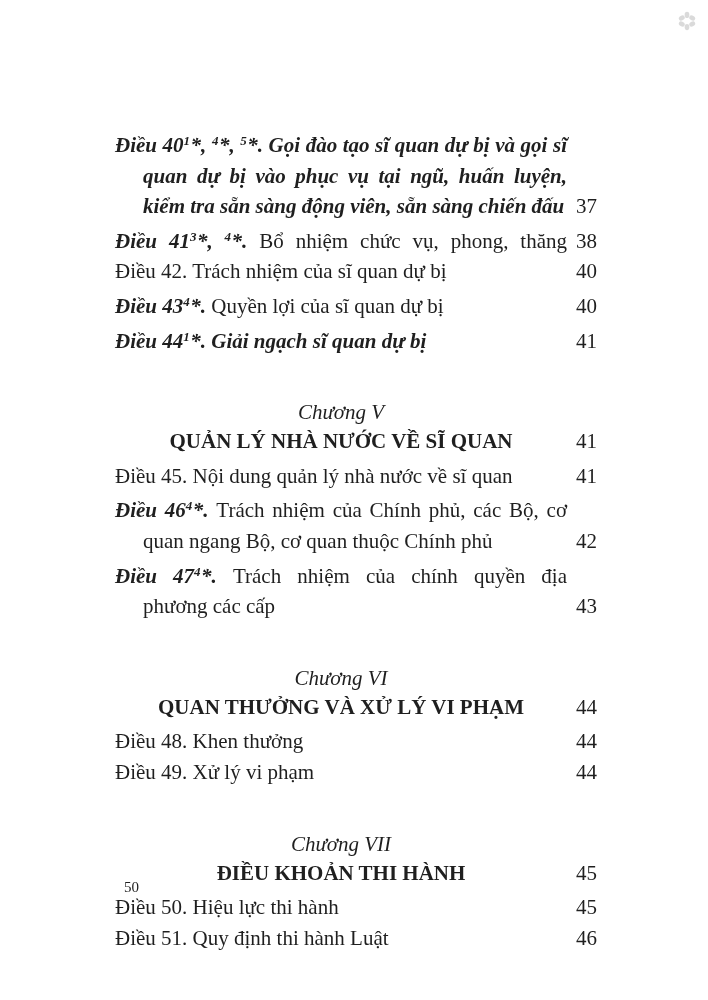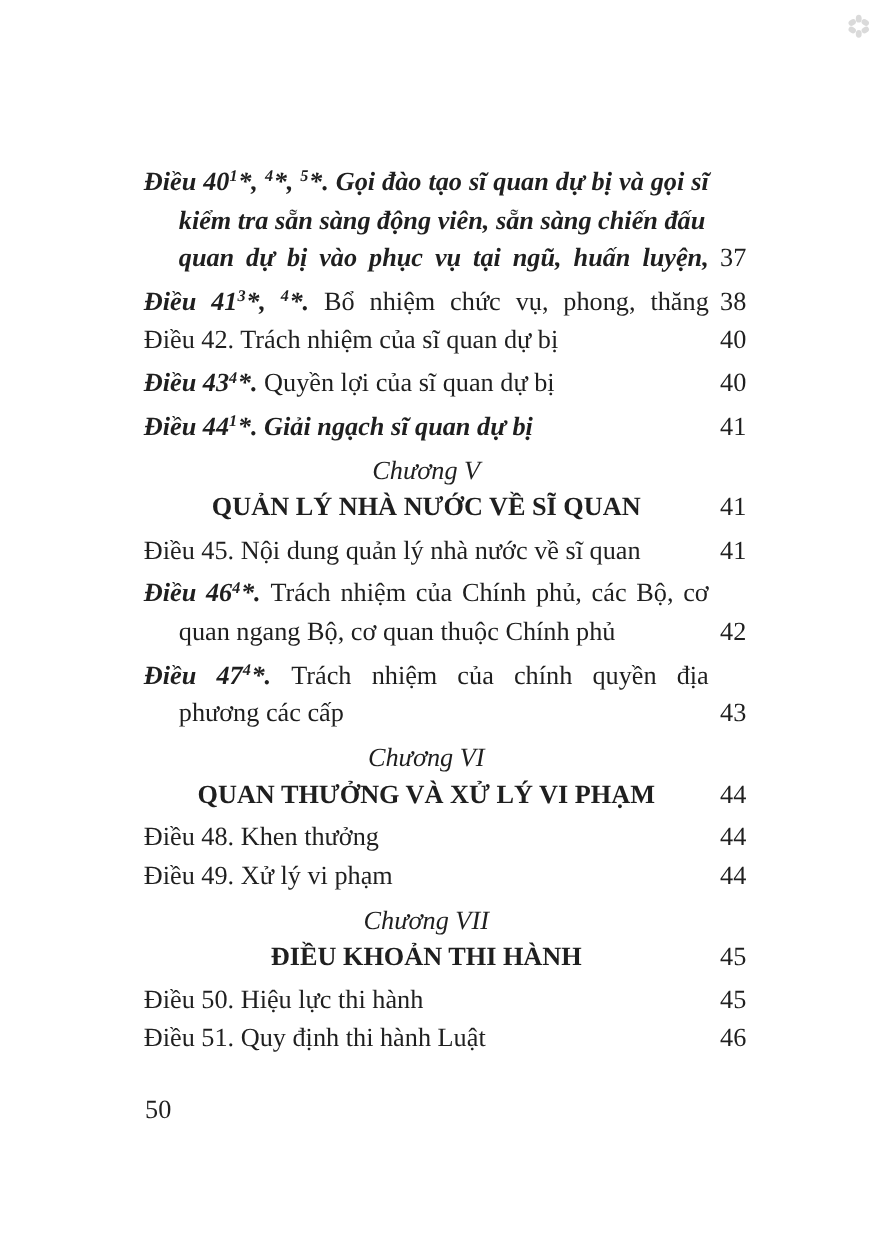--- a/index.html
+++ b/index.html
@@ -29,26 +29,26 @@
   .line.cont { padding-left: 28px; }
   .line.just { text-align: justify; text-align-last: justify; white-space: normal; }
   .pagecol {
     flex: 1; text-align: right; align-self: flex-end;
     min-width: 28px;
   }
   .it { font-style: italic; font-weight: bold; }
   .sup { font-size: 13px; vertical-align: 7px; letter-spacing: 0.5px; }
 
   .chapter { margin: 7px 0 4px; }
-  .ch-label { text-align: center; font-style: italic; line-height: 27px; }
+  .ch-label { text-align: center; font-style: italic; line-height: 27px; margin-top: 36px; }
   .ch-title { text-align: center; font-weight: bold; }
 
   .footer-folio {
-    position: absolute; left: 116px; top: 872px;
-    font-size: 21px; line-height: 30px;
+    position: absolute; left: 124px; top: 872px;
+    font-size: 15px; line-height: 30px;
   }
 </style>
 </head>
 <body>
 
 <div class="page">
 
   <svg class="ornament" viewBox="0 0 24 24" xmlns="http://www.w3.org/2000/svg" aria-hidden="true">
     <g fill="#d7d7d7">
       <ellipse cx="12" cy="5.4" rx="2.6" ry="3.4"></ellipse>
@@ -57,22 +57,22 @@
       <ellipse cx="17.7" cy="15.3" rx="2.6" ry="3.4" transform="rotate(60 17.7 15.3)"></ellipse>
       <ellipse cx="6.3" cy="15.3" rx="2.6" ry="3.4" transform="rotate(-60 6.3 15.3)"></ellipse>
       <ellipse cx="17.7" cy="8.7" rx="2.6" ry="3.4" transform="rotate(-60 17.7 8.7)"></ellipse>
     </g>
   </svg>
 
   <div class="toc">
       <div class="entry">
         <div class="lines">
           <div class="line just"><span class="seg it">Điều 40</span><span class="seg it sup">1</span><span class="seg it">*, </span><span class="seg it sup">4</span><span class="seg it">*, </span><span class="seg it sup">5</span><span class="seg it">*. Gọi đào tạo sĩ quan dự bị và gọi sĩ</span></div>
+          <div class="line cont just"><span class="seg it">quan dự bị vào phục vụ tại ngũ, huấn luyện,</span></div>
           <div class="line cont"><span class="seg it">kiểm tra sẵn sàng động viên, sẵn sàng chiến đấu</span></div>
-          <div class="line cont just"><span class="seg it">quan dự bị vào phục vụ tại ngũ, huấn luyện,</span></div>
         </div>
         <div class="pagecol">37</div>
       </div>
       <div class="entry">
         <div class="lines">
           <div class="line just"><span class="seg it">Điều 41</span><span class="seg it sup">3</span><span class="seg it">*, </span><span class="seg it sup">4</span><span class="seg it">*. </span><span class="seg">Bổ nhiệm chức vụ, phong, thăng</span></div>
         </div>
         <div class="pagecol">38</div>
       </div>
       <div class="entry">

